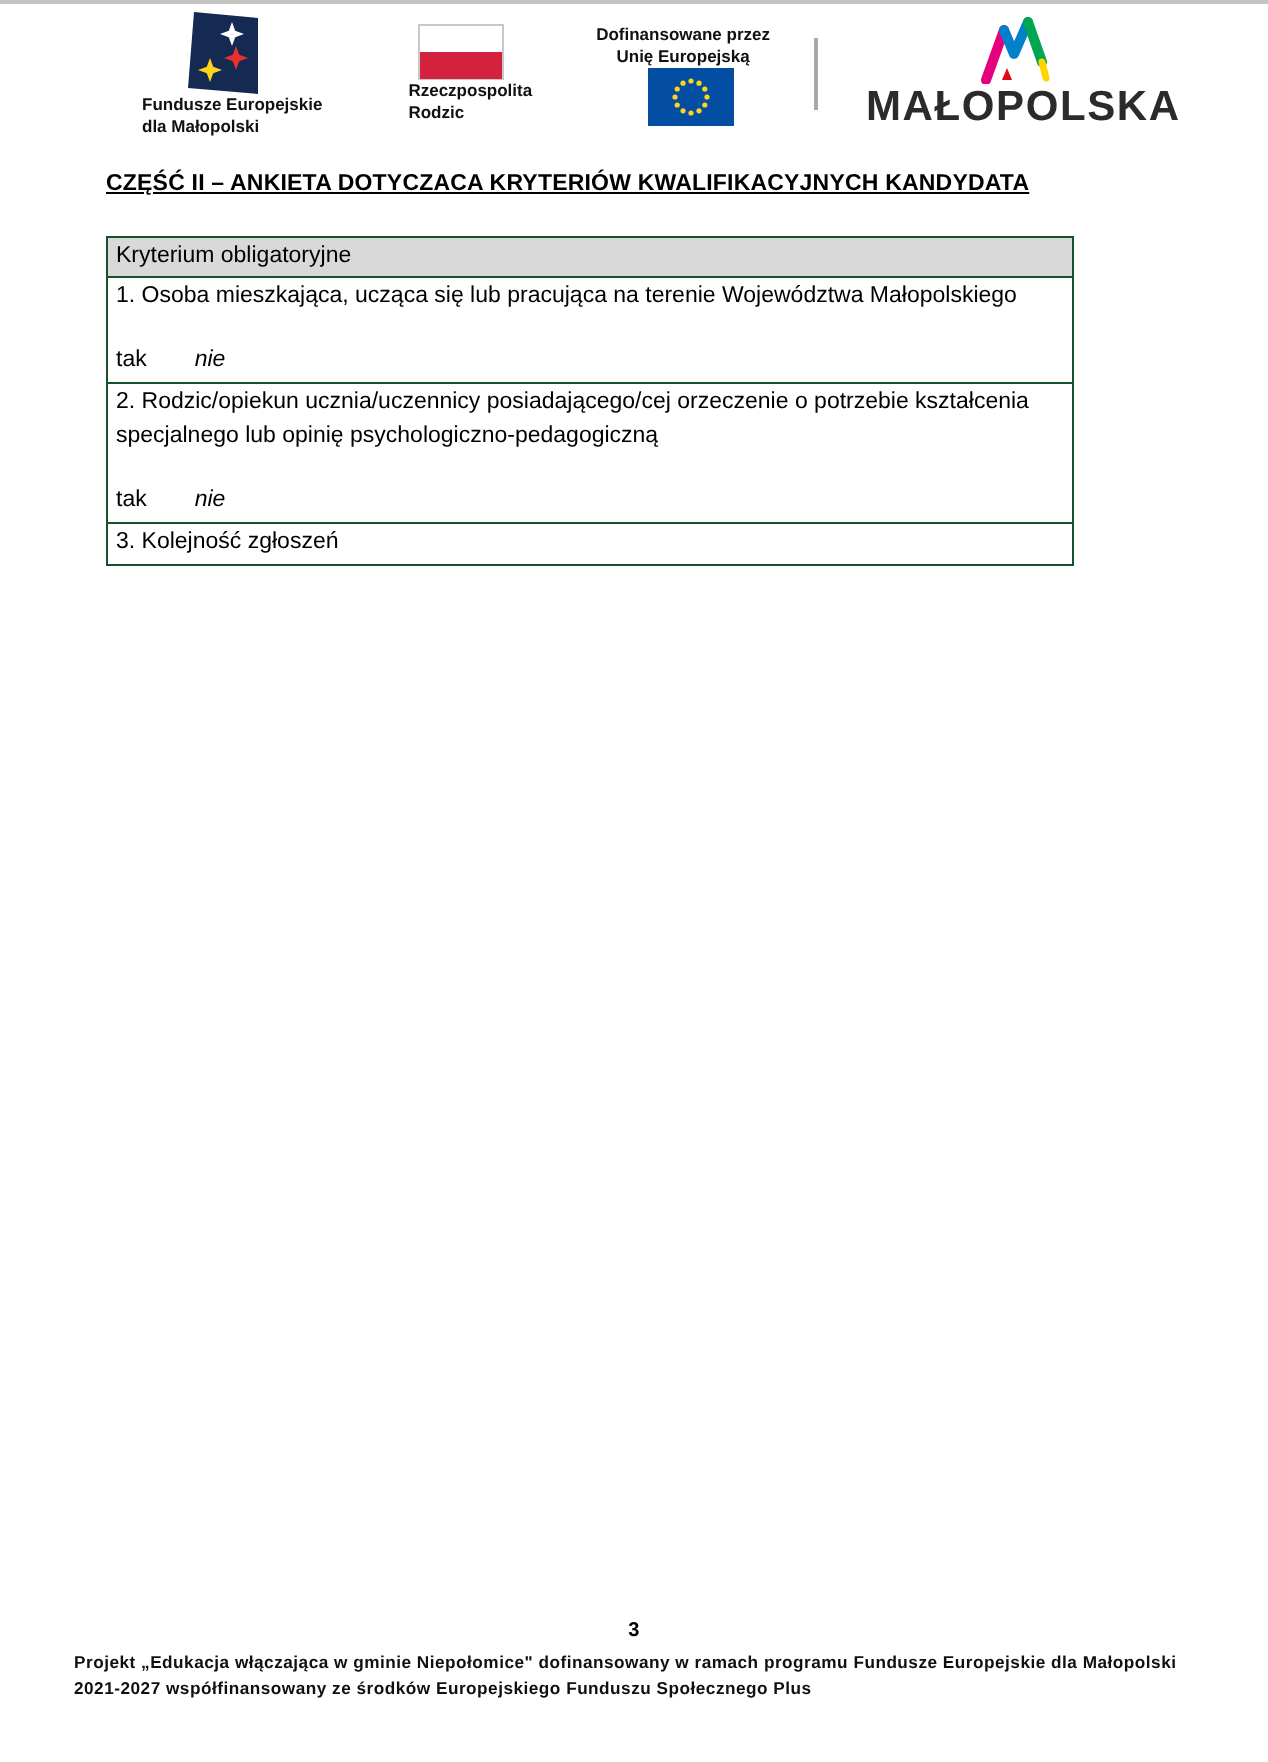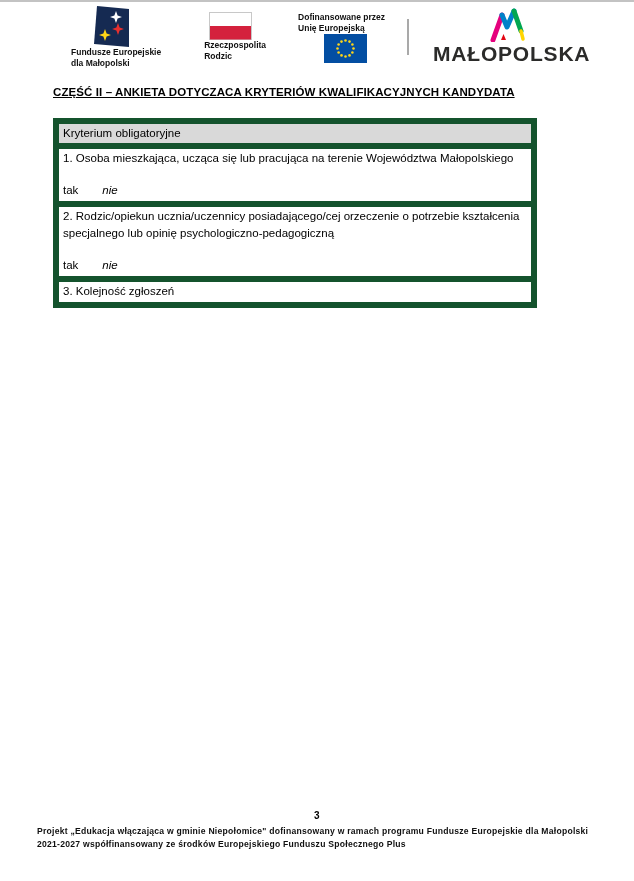--- a/index.html
+++ b/index.html
@@ -35,21 +35,21 @@
     align-items: center;
   }
   .logo-group { display: flex; align-items: center; flex-direction: column; }
   .logo-caption {
     font-size: 8.5px;
     font-weight: bold;
     line-height: 11px;
     color: #111111;
     white-space: nowrap;
   }
-  .logo-caption.right { text-align: left; }
+  .logo-caption.right { text-align: center; }
   .fe-group .logo-caption { margin-left: 9px; }
   .pl-group { margin-left: 34px; }
   .pl-group .logo-caption { margin-left: 9px; }
   .eu-group { margin-left: 32px; }
   .eu-group .logo-caption { margin-right: 8px; }
   .vert-sep {
     width: 2px;
     height: 36px;
     background: #a9a9a9;
     margin-left: 14px;
@@ -81,21 +81,21 @@
   .criteria-table {
     position: absolute;
     top: 118px;
     left: 53px;
     width: 484px;
     border-collapse: collapse;
     font-size: 11.5px;
     line-height: 1.45;
   }
   .criteria-table td {
-    border: 6px solid #14532d;
+    border: 1px solid #14532d;
     padding: 1px 4px 2px 4px;
     vertical-align: top;
   }
   .criteria-table td.thead {
     background: #d9d9d9;
     padding-top: 1px;
     padding-bottom: 1px;
   }
   .tak-nie { margin-top: 16px; }
   .tak-nie .opt-nie { margin-left: 24px; font-style: italic; }

